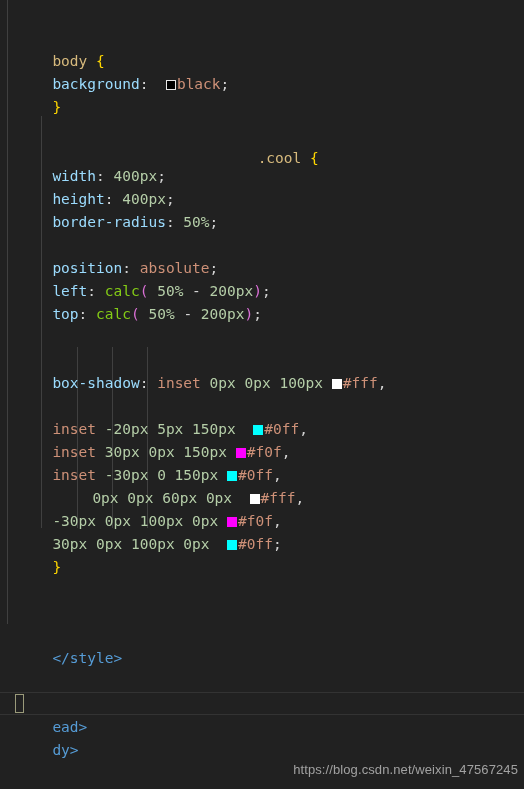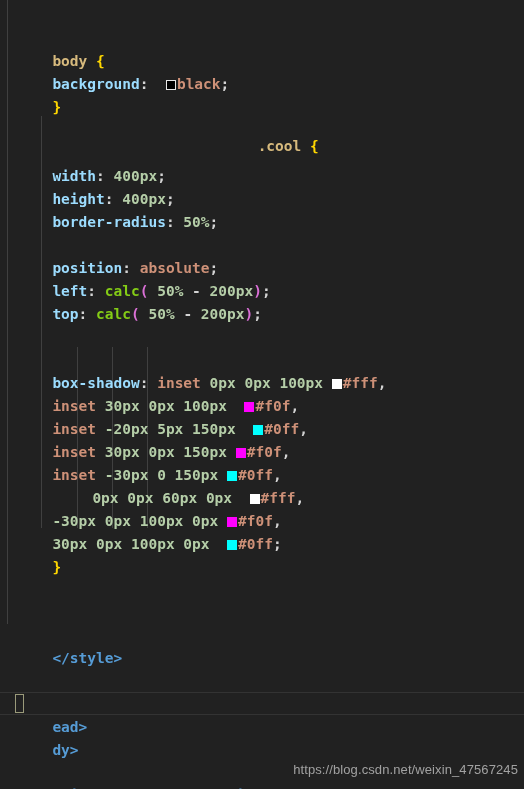--- a/index.html
+++ b/index.html
@@ -28,21 +28,20 @@
   }
 
   
   .line {
     position: absolute;
     left: 0;
     width: 524px;
     height: 23px;
     white-space: pre;
     color: #d4d4d4;
-    font-weight: bold;
   }
   .code { padding-left: 0; }
 
   
   .sel      { color: #d7ba7d; }   
   .tagsel   { color: #d7ba7d; }
   .prop     { color: #9cdcfe; }   
   .punc     { color: #d4d4d4; }   
   .brace    { color: #ffd700; }   
   .num      { color: #b5cea8; }   
@@ -126,21 +125,21 @@
       <span class="prop">background</span><span class="punc">:</span><span class="op">  </span><span class="chip blk"></span><span class="kw">black</span><span class="punc">;</span>
     </span>
   </div>
 
   <div class="line" style="top:50px;">
     <span class="code" style="padding-left:18px;">
       <span class="brace">}</span>
     </span>
   </div>
 
-  <div class="line" style="top:89px;text-align:center;">
+  <div class="line" style="top:101px;text-align:center;">
     <span class="code" style="padding-left:26px;">
       <span class="sel">.cool</span><span class="op"> </span><span class="brace">{</span>
     </span>
   </div>
 
   <div class="line" style="top:119px;">
     <span class="code" style="padding-left:69px;">
       <span class="prop">width</span><span class="punc">:</span><span class="op"> </span><span class="num">400px</span><span class="punc">;</span>
     </span>
   </div>
@@ -174,25 +173,20 @@
       <span class="prop">top</span><span class="punc">:</span><span class="op"> </span><span class="fn">calc</span><span class="paren">(</span><span class="op"> </span><span class="num">50%</span><span class="op"> </span><span class="op">-</span><span class="op"> </span><span class="num">200px</span><span class="paren">)</span><span class="punc">;</span>
     </span>
   </div>
 
   <div class="line" style="top:326px;">
     <span class="code" style="padding-left:69px;">
       <span class="prop">box-shadow</span><span class="punc">:</span><span class="op"> </span><span class="kw">inset</span><span class="op"> </span><span class="num">0px 0px 100px</span><span class="op"> </span><span class="chip wht"></span><span class="kw">#fff</span><span class="punc">,</span>
     </span>
   </div>
 
-  <div class="line" style="top:349px;">
-    <span class="code" style="padding-left:174px;">
-      <span class="kw">inset</span><span class="op"> </span><span class="num">30px 0px 100px</span><span class="op">  </span><span class="chip mag"></span><span class="kw">#f0f</span><span class="punc">,</span>
-    </span>
-  </div>
 
   <div class="line" style="top:372px;">
     <span class="code" style="padding-left:174px;">
       <span class="kw">inset</span><span class="op"> </span><span class="num">-20px 5px 150px</span><span class="op">  </span><span class="chip cyn"></span><span class="kw">#0ff</span><span class="punc">,</span>
     </span>
   </div>
 
   <div class="line" style="top:395px;">
     <span class="code" style="padding-left:174px;">
       <span class="kw">inset</span><span class="op"> </span><span class="num">30px 0px 150px</span><span class="op"> </span><span class="chip mag"></span><span class="kw">#f0f</span><span class="punc">,</span>

